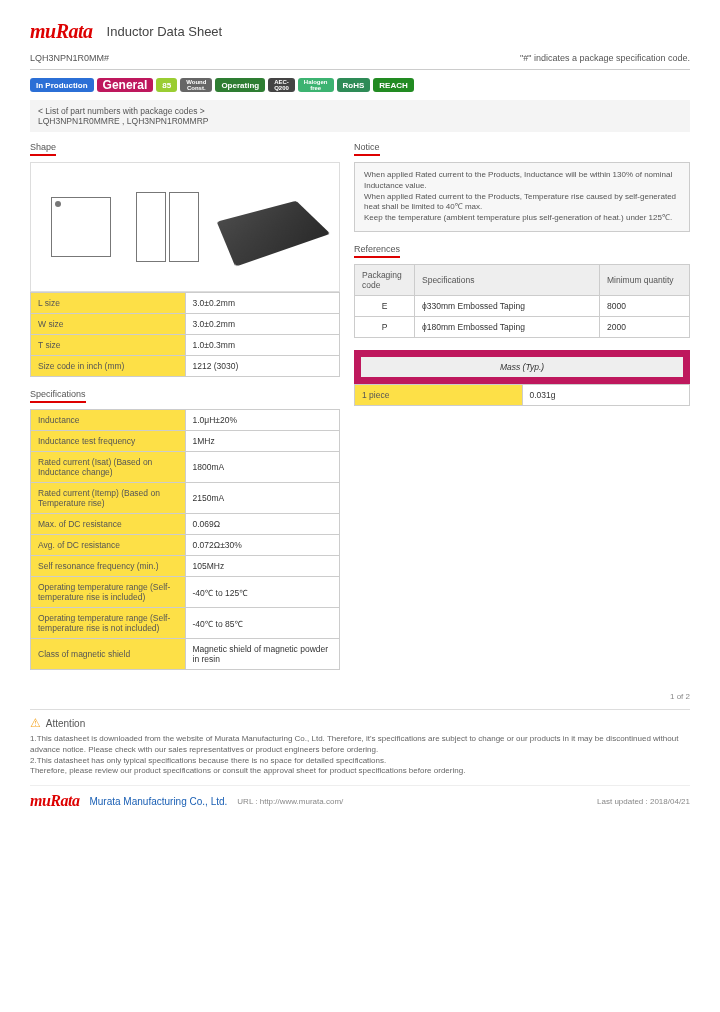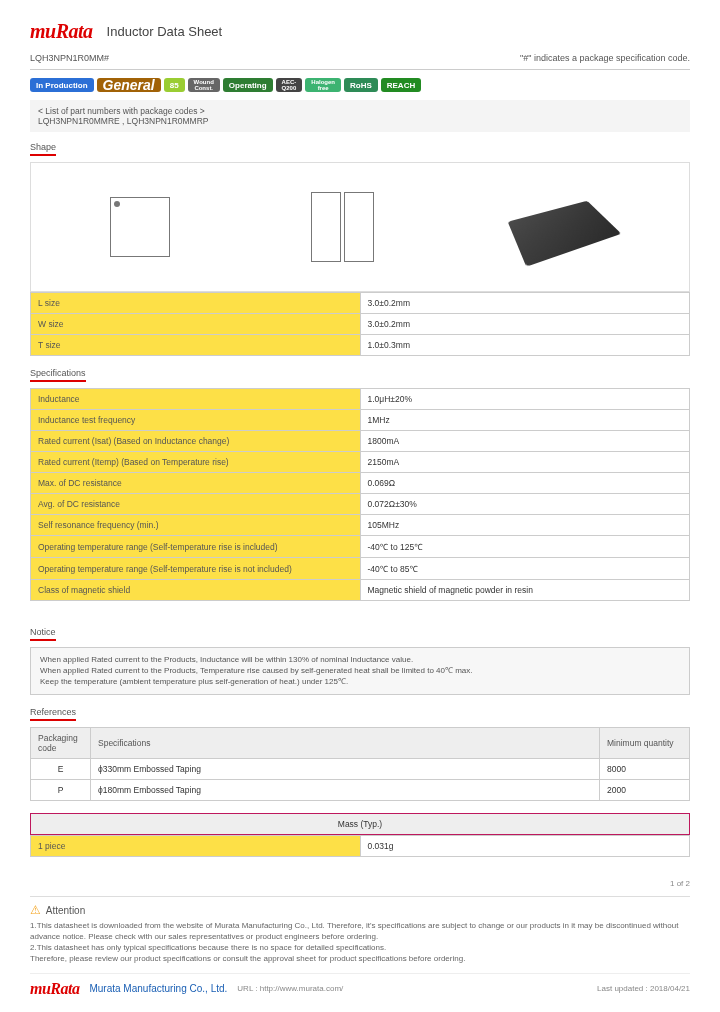--- a/index.html
+++ b/index.html
@@ -23,37 +23,37 @@
   .dtitle { font-size: 13px; color: #444; }
   .partrow { display: flex; justify-content: space-between; align-items: flex-start; font-size: 9px; color: #555; margin: 6px 0; }
   .hr { border-top: 1px solid #ccc; margin: 4px 0 8px 0; }
   .badges { display: flex; gap: 3px; margin-bottom: 8px; }
   .badge {
     display: inline-flex; align-items: center; justify-content: center;
     height: 14px; padding: 0 6px; border-radius: 3px;
     font-size: 8px; font-weight: bold; color: #fff;
   }
   .b-prod { background: #2b6fd6; }
-  .b-gen  { background: #a16207; font-size: 14px; font-style: italic;}
+  .b-gen  { background: #be185d; font-size: 12px;}
   .b-85   { background: #9acd32; }
   .b-wound{ background: #666; }
   .b-pb   { background: #2e7d32; }
   .b-aec  { background: #444; }
   .b-halo { background: #3cb371; }
   .b-rohs { background: #2e8b57; }
   .b-reach{ background: #228b22; }
 
   .subbox {
     background: #f4f4f4;
     padding: 6px 8px;
     font-size: 8.5px;
     color: #555;
     margin-bottom: 10px;
   }
-  .cols { display: flex; gap: 14px; flex-direction: column; }
+  .cols { display: flex; gap: 14px; }
   .left { flex: 0 0 310px; }
   .right { flex: 1; min-width: 0; }
 
   .section-title {
     font-size: 9px;
     color: #555;
     border-bottom: 2px solid #d00;
     display: inline-block;
     padding-bottom: 2px;
     margin-bottom: 6px;
@@ -86,21 +86,21 @@
   .pagenum { text-align: right; font-size: 8px; color: #888; margin-top: 10px; }
   .footer-sep { border-top: 1px solid #ddd; margin: 8px 0 6px 0; }
   .att-head { display:flex; align-items:center; gap:5px; font-size:10px; color:#555; margin-bottom:4px; }
   .att-head .warn { color:#f5a623; font-size:12px; }
   .att-body { font-size: 8px; color: #666; line-height: 1.35; margin-bottom: 8px;}
   .footbar { display:flex; align-items:center; justify-content:space-between; border-top:1px solid #eee; padding-top:6px;}
   .footbar .logo { font-size:16px; }
   .footbar .co { color:#1a5fb4; font-size:10px; }
   .footbar .url, .footbar .upd { font-size:8px; color:#888; }
   .ref-head th { text-align:center; }
-  .mass-title { text-align:center; background:#eee; border:1px solid #be185d; padding:5px; font-size:8.5px;}
+  .mass-title { text-align:center; background:#eee; border:7px solid #be185d; padding:5px; font-size:8.5px;font-style:italic;}
 </style>
 </head>
 <body>
 
 <div class="header">
   <div class="logo">muRata</div>
   <div class="dtitle">Inductor Data Sheet</div>
 </div>
 
 <div class="partrow">
@@ -152,20 +152,24 @@
               <td>3.0±0.2mm</td>
             </tr>
         <tr>
               <td class="k">W size</td>
               <td>3.0±0.2mm</td>
             </tr>
         <tr>
               <td class="k">T size</td>
               <td>1.0±0.3mm</td>
             </tr>
+        <tr>
+              <td class="k">Size code in inch (mm)</td>
+              <td>1212 (3030)</td>
+            </tr>
       </tbody>
         </table>
     </div>
 
     <div class="pane">
       <div class="section-title">Specifications</div>
       <table class="data">
         <tbody>
             <tr>
               <td class="k">Inductance</td>

